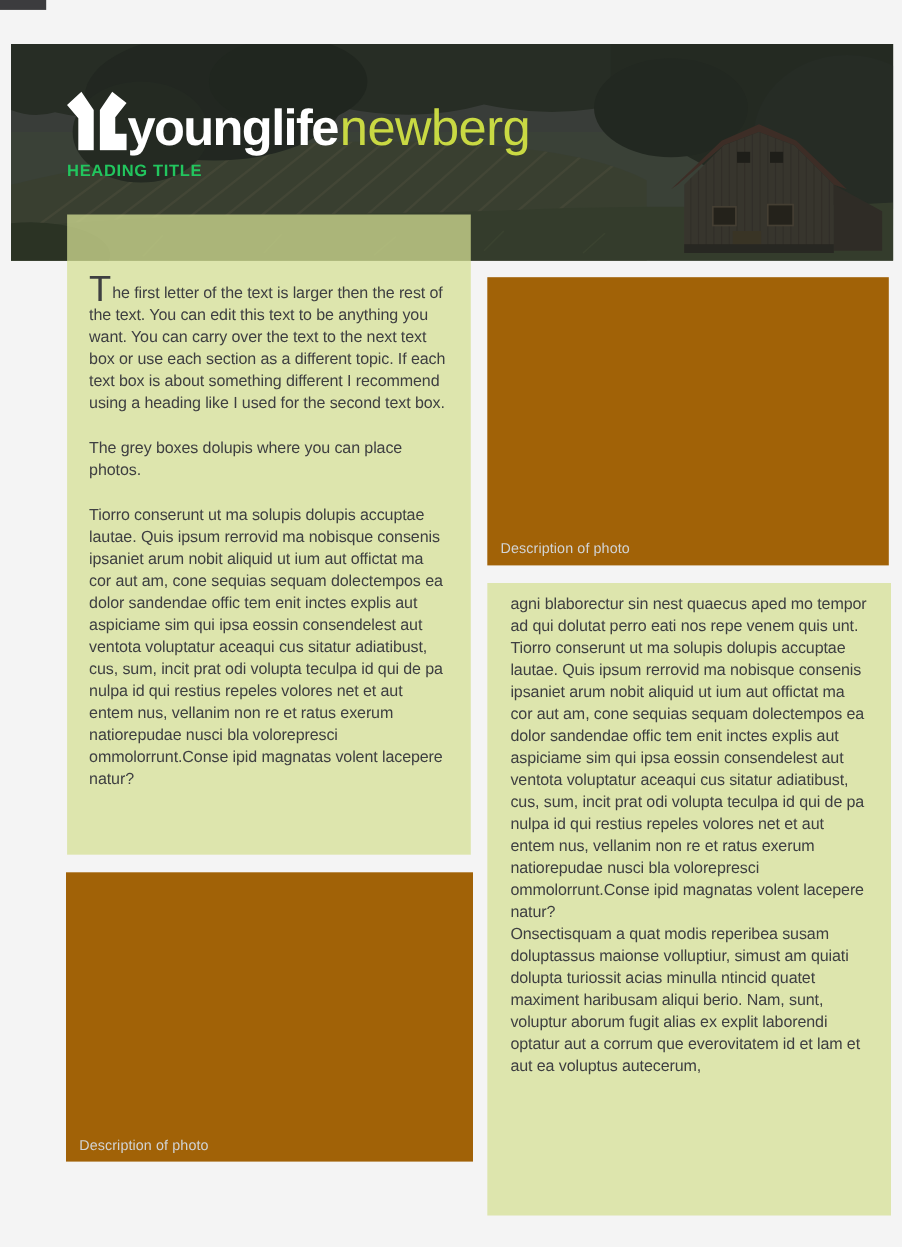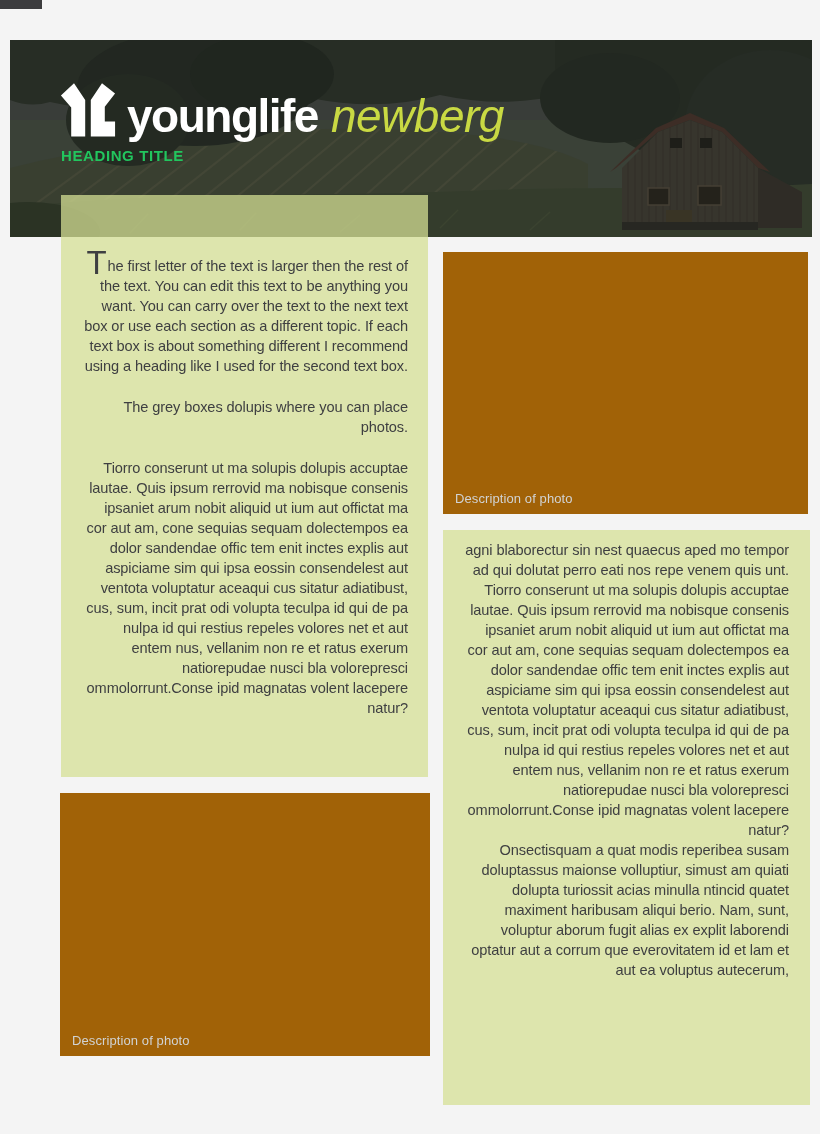--- a/index.html
+++ b/index.html
@@ -8,31 +8,31 @@
     background:#f4f4f4;overflow:hidden;
     font-family:"Liberation Sans","DejaVu Sans",sans-serif;
     color:#3e3f41;
   }
   .corner-mark{position:absolute;left:0;top:0;width:42px;height:9px;background:#3c3c3e;}
 
   
   .hero{position:absolute;left:10px;top:40px;width:802px;height:197px;overflow:hidden;background:#49513e;}
   .hero svg.scene{position:absolute;left:0;top:0;width:100%;height:100%;display:block;}
   .hero .shade{position:absolute;inset:0;background:rgba(14,17,13,0.30);}
-  .logo-row{position:absolute;left:50px;top:40px;display:flex;align-items:flex-end;gap:11px;}
+  .logo-row{position:absolute;left:50px;top:40px;display:flex;align-items:flex-end;}
   .logo-row svg.mark{width:56px;height:57px;display:block;}
   .brand{font-size:46px;font-weight:bold;color:#ffffff;line-height:0.92;letter-spacing:-1.5px;}
-  .chapter{font-size:46px;font-weight:300;line-height:0.92;letter-spacing:-0.5px;margin-left:2px;font-style:italic;}
+  .chapter{font-size:46px;font-weight:300;line-height:0.92;letter-spacing:-0.5px;margin-left:2px;}
   .heading-title{position:absolute;left:51px;top:107px;font-size:15px;font-weight:bold;color:#22c55e;letter-spacing:0.6px;}
 
   
   .green-box{position:absolute;background:rgba(213,224,148,0.74);}
   .green-box.left-text{left:61px;top:195px;width:367px;height:582px;padding:58px 20px 0 20px;box-sizing:border-box;}
   .green-box.right-text{left:443px;top:530px;width:367px;height:575px;padding:10px 21px 0 21px;box-sizing:border-box;}
-  .green-box p{margin:0;font-size:14.6px;line-height:20px;letter-spacing:-0.1px;text-align:right;}
+  .green-box p{margin:0;font-size:14.6px;line-height:20px;letter-spacing:-0.1px;}
   .green-box p.gap{margin-bottom:21px;}
   .dropcap{font-size:33px;line-height:20px;vertical-align:-3px;margin-right:1px;font-weight:400;}
   .section-title{margin:0 0 3px 0;font-size:28px;font-weight:500;color:#414042;line-height:1.1;letter-spacing:-0.3px;}
 
   
   .photo-box{position:absolute;background:#a16207;}
   .photo-box.right-photo{left:443px;top:252px;width:365px;height:262px;}
   .photo-box.left-photo{left:60px;top:793px;width:370px;height:263px;}
   .caption{position:absolute;left:12px;bottom:8px;font-size:13px;color:#d1d3d4;letter-spacing:0.1px;}
 </style>

